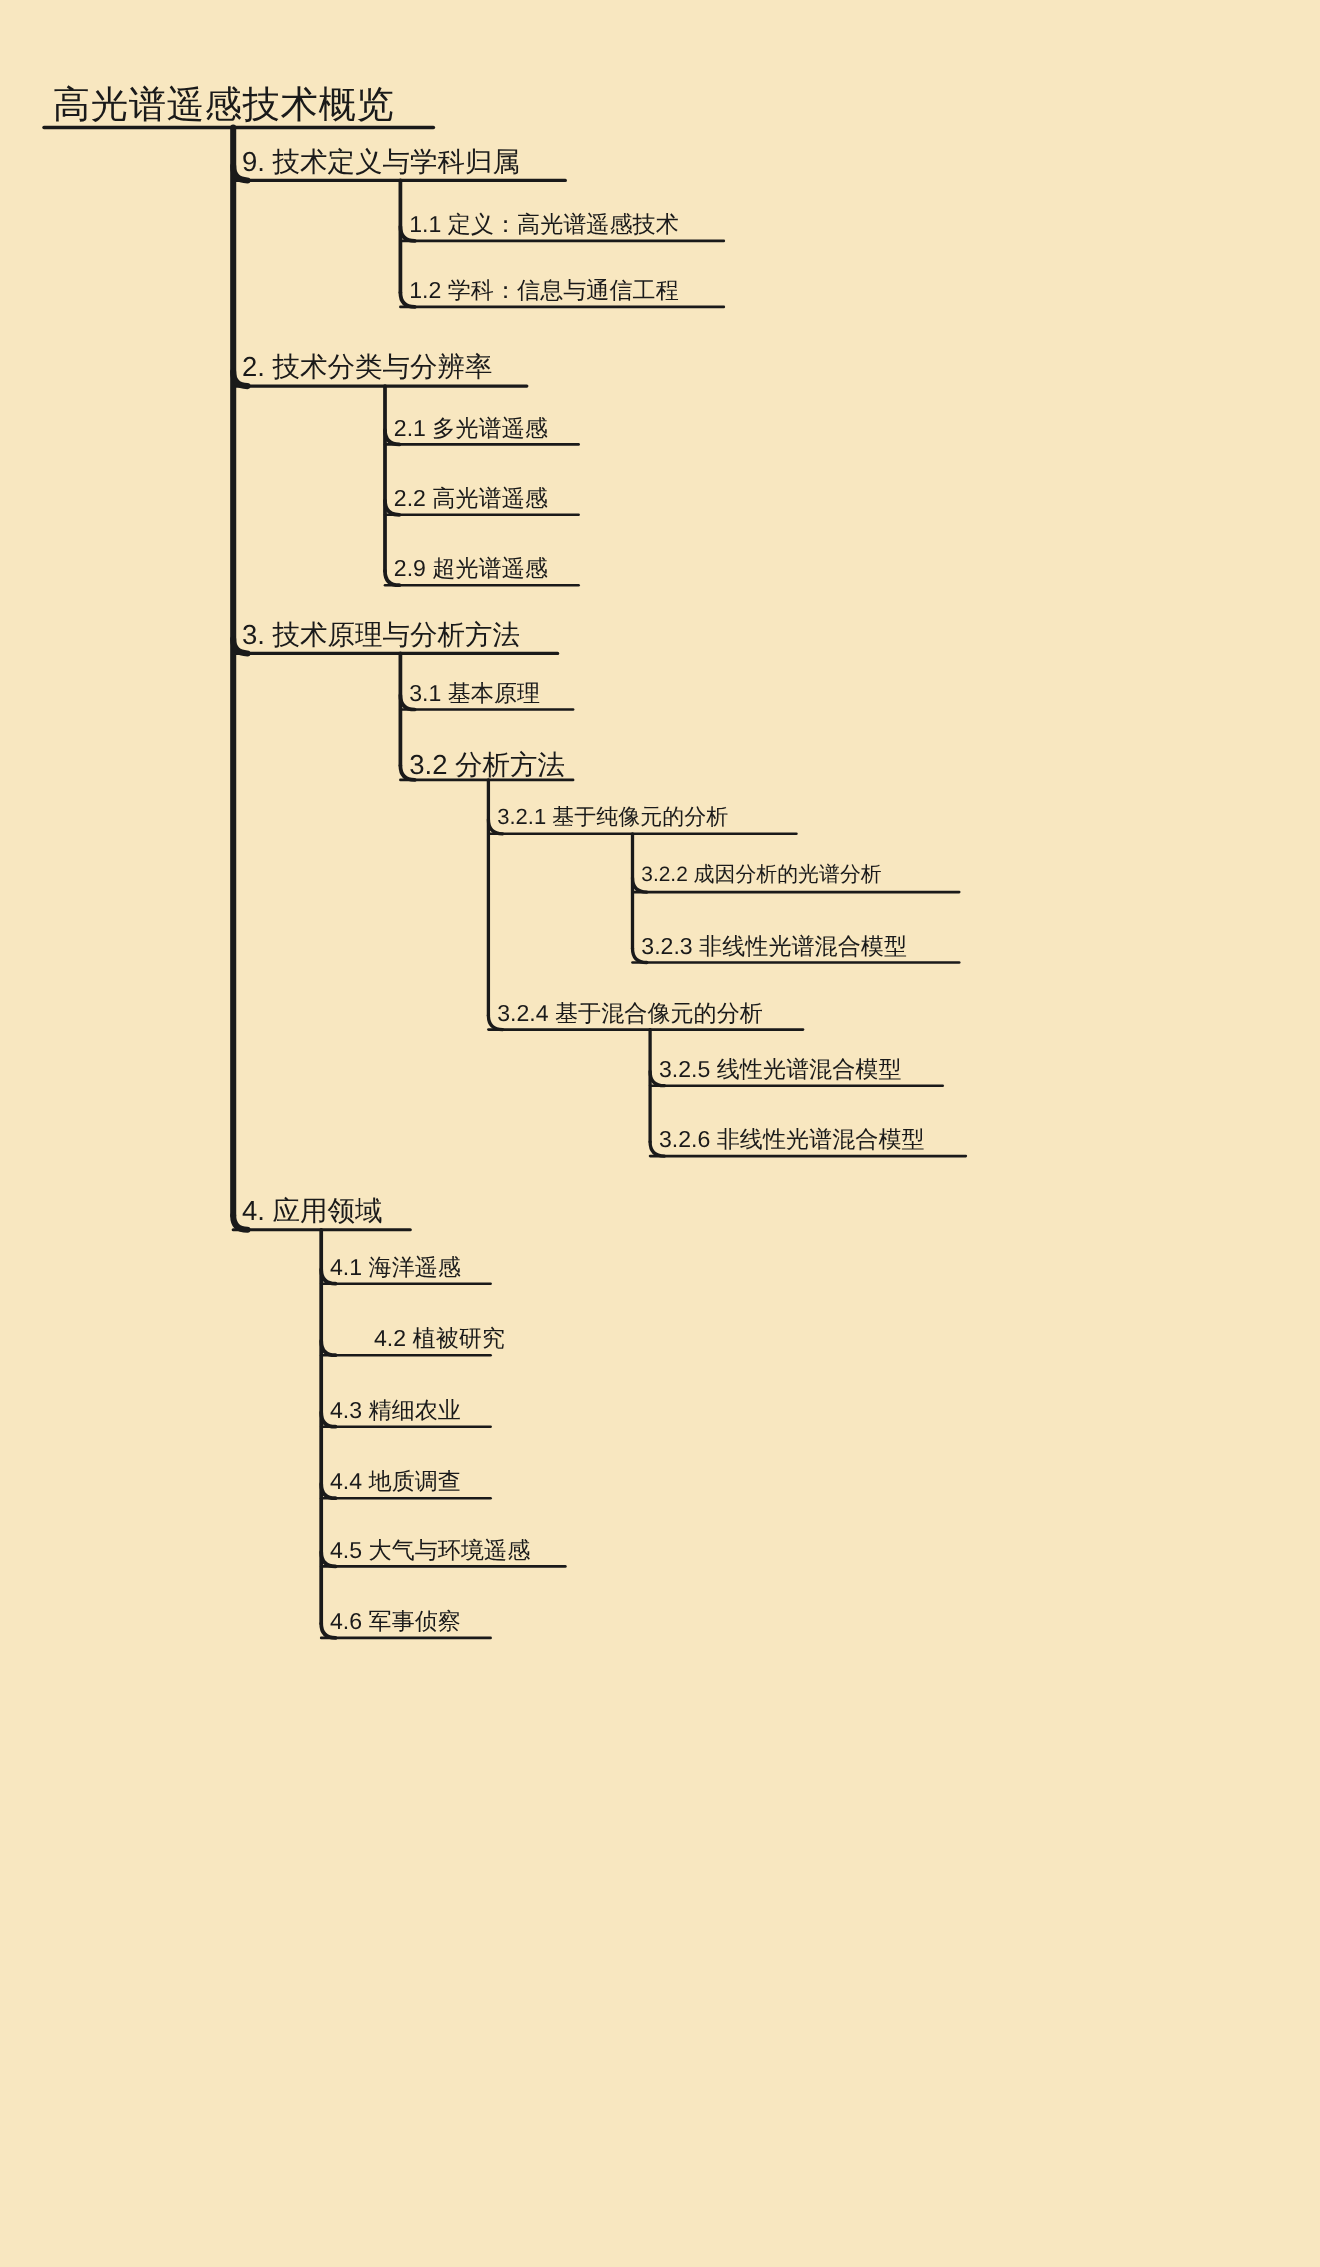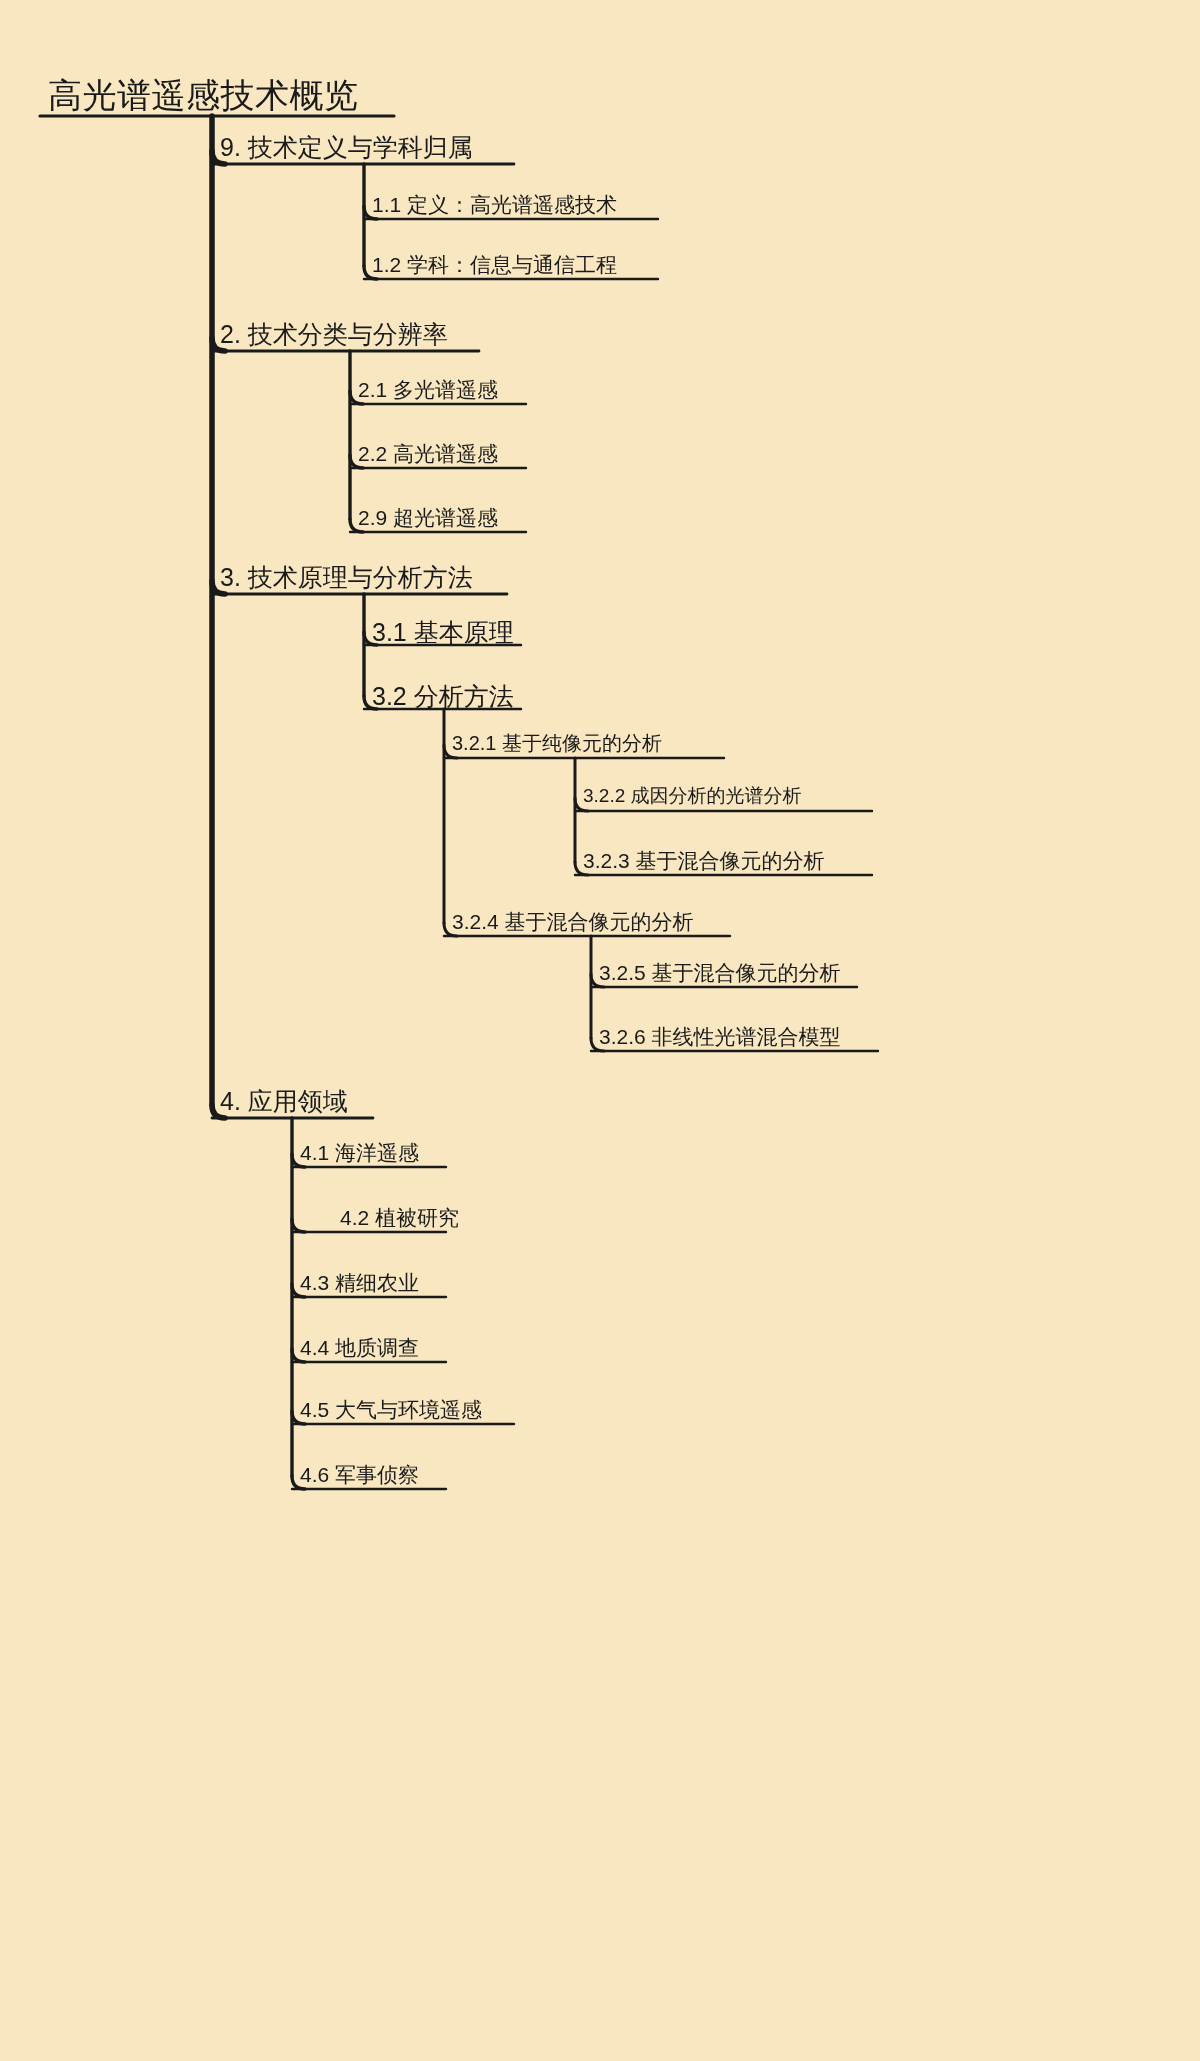--- a/index.html
+++ b/index.html
@@ -136,39 +136,39 @@
     <div class="node lvl2" style="left: 358px; top: 443px;">
       <span class="node-label" style="font-size: 21px;">2.2 高光谱遥感</span>
     </div>
     <div class="node lvl2" style="left: 358px; top: 507px;">
       <span class="node-label" style="font-size: 21px;">2.9 超光谱遥感</span>
     </div>
     <div class="node lvl1" style="left: 220px; top: 565px;">
       <span class="node-label" style="font-size: 25px;">3. 技术原理与分析方法</span>
     </div>
     <div class="node lvl2" style="left: 372px; top: 620px;">
-      <span class="node-label" style="font-size: 25px;">3.1 基本原理</span>
+      <span class="node-label" style="font-size: 21px;">3.1 基本原理</span>
     </div>
     <div class="node lvl2" style="left: 372px; top: 684px;">
       <span class="node-label" style="font-size: 25px;">3.2 分析方法</span>
     </div>
     <div class="node lvl3" style="left: 452px; top: 733px;">
       <span class="node-label" style="font-size: 20px;">3.2.1 基于纯像元的分析</span>
     </div>
     <div class="node lvl4" style="left: 583px; top: 786px;">
       <span class="node-label" style="font-size: 19px;">3.2.2 成因分析的光谱分析</span>
     </div>
     <div class="node lvl4" style="left: 583px; top: 850px;">
-      <span class="node-label" style="font-size: 21px;">3.2.3 基于混合像元的分析</span>
+      <span class="node-label" style="font-size: 21px;">3.2.3 非线性光谱混合模型</span>
     </div>
     <div class="node lvl3" style="left: 452px; top: 911px;">
       <span class="node-label" style="font-size: 21px;">3.2.4 基于混合像元的分析</span>
     </div>
     <div class="node lvl4" style="left: 599px; top: 962px;">
-      <span class="node-label" style="font-size: 21px;">3.2.5 基于混合像元的分析</span>
+      <span class="node-label" style="font-size: 21px;">3.2.5 线性光谱混合模型</span>
     </div>
     <div class="node lvl4" style="left: 599px; top: 1026px;">
       <span class="node-label" style="font-size: 21px;">3.2.6 非线性光谱混合模型</span>
     </div>
     <div class="node lvl1" style="left: 220px; top: 1089px;">
       <span class="node-label" style="font-size: 25px;">4. 应用领域</span>
     </div>
     <div class="node lvl2" style="left: 300px; top: 1142px;">
       <span class="node-label" style="font-size: 21px;">4.1 海洋遥感</span>
     </div>

